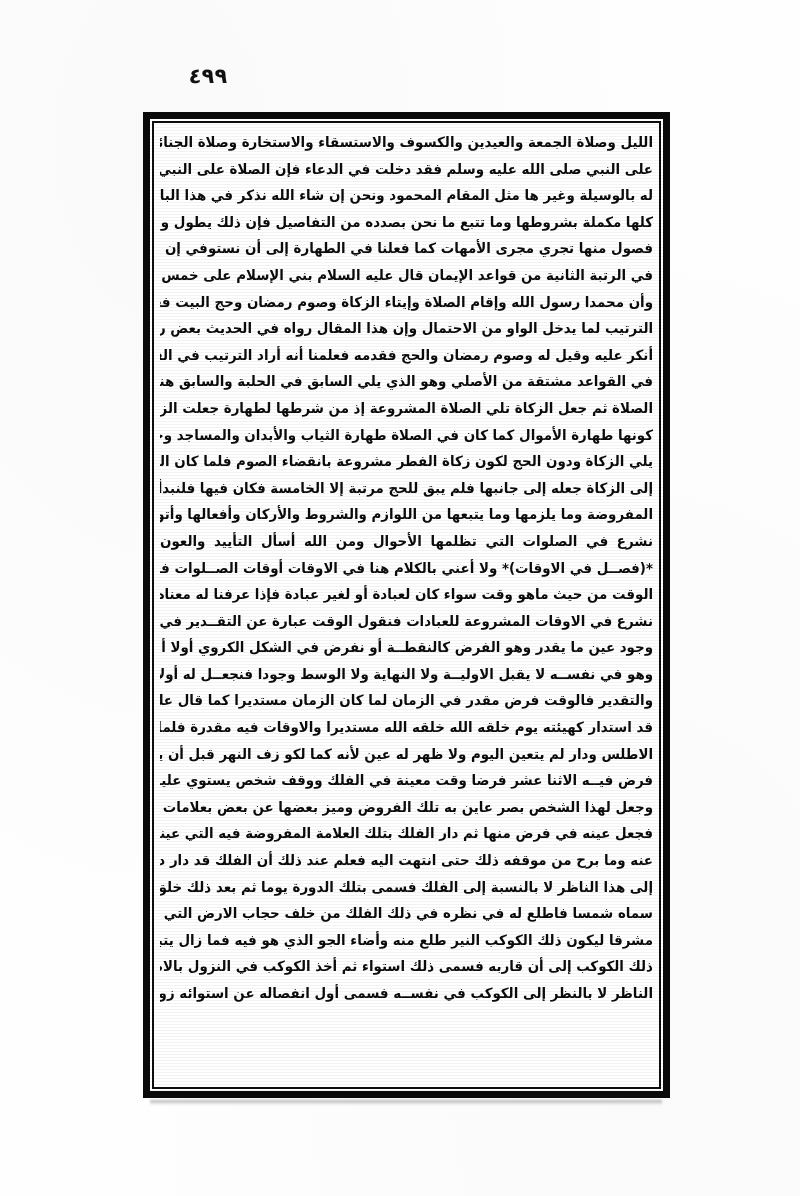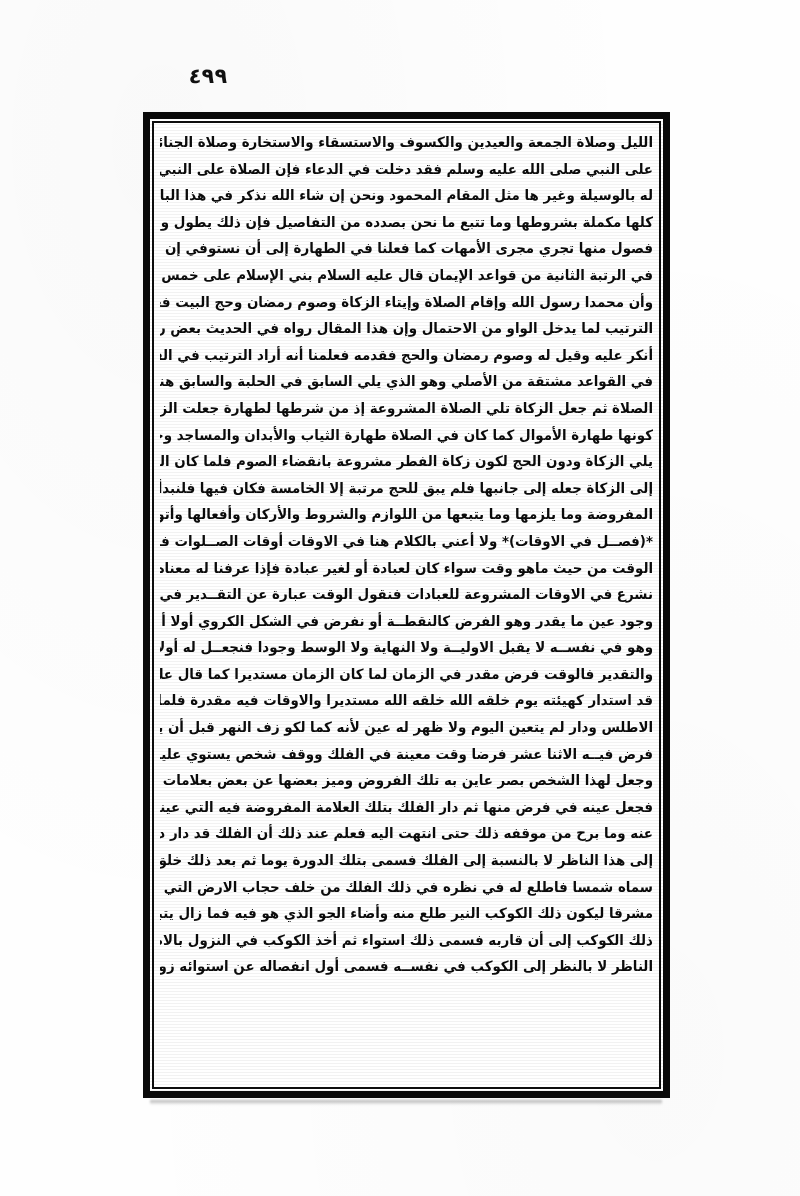--- a/index.html
+++ b/index.html
@@ -197,20 +197,23 @@
         </div>
         <div class="text-line">
           <span class="ln">يلي الزكاة ودون الحج لكون زكاة الفطر مشروعة بانقضاء الصوم فلما كان الصوم أقرب نسبة</span>
         </div>
         <div class="text-line">
           <span class="ln">إلى الزكاة جعله إلى جانبها فلم يبق للحج مرتبة إلا الخامسة فكان فيها فلنبدأ إن شاء الله بالصلاة</span>
         </div>
         <div class="text-line">
           <span class="ln">المفروضة وما يلزمها وما يتبعها من اللوازم والشروط والأركان وأفعالها وأتوا لها والهام بعد ذلك</span>
         </div>
+        <div class="text-line">
+          <span class="ln">نشرع في الصلوات التي تظلمها الأحوال ومن الله أسأل التأييد والعون</span>
+        </div>
         <div class="text-line heading-line">
           <span class="ln">*(فصــل في الاوقات)*   ولا أعني بالكلام هنا في الاوقات أوقات الصــلوات فقط وإنما أريد</span>
         </div>
         <div class="text-line">
           <span class="ln">الوقت من حيث ماهو وقت سواء كان لعبادة أو لغير عبادة فإذا عرفنا له معناه واعتباره حينئذ</span>
         </div>
         <div class="text-line">
           <span class="ln">نشرع في الاوقات المشروعة للعبادات فنقول الوقت عبارة عن التقــدير في الامر الذي لا يقبل</span>
         </div>
         <div class="text-line">

